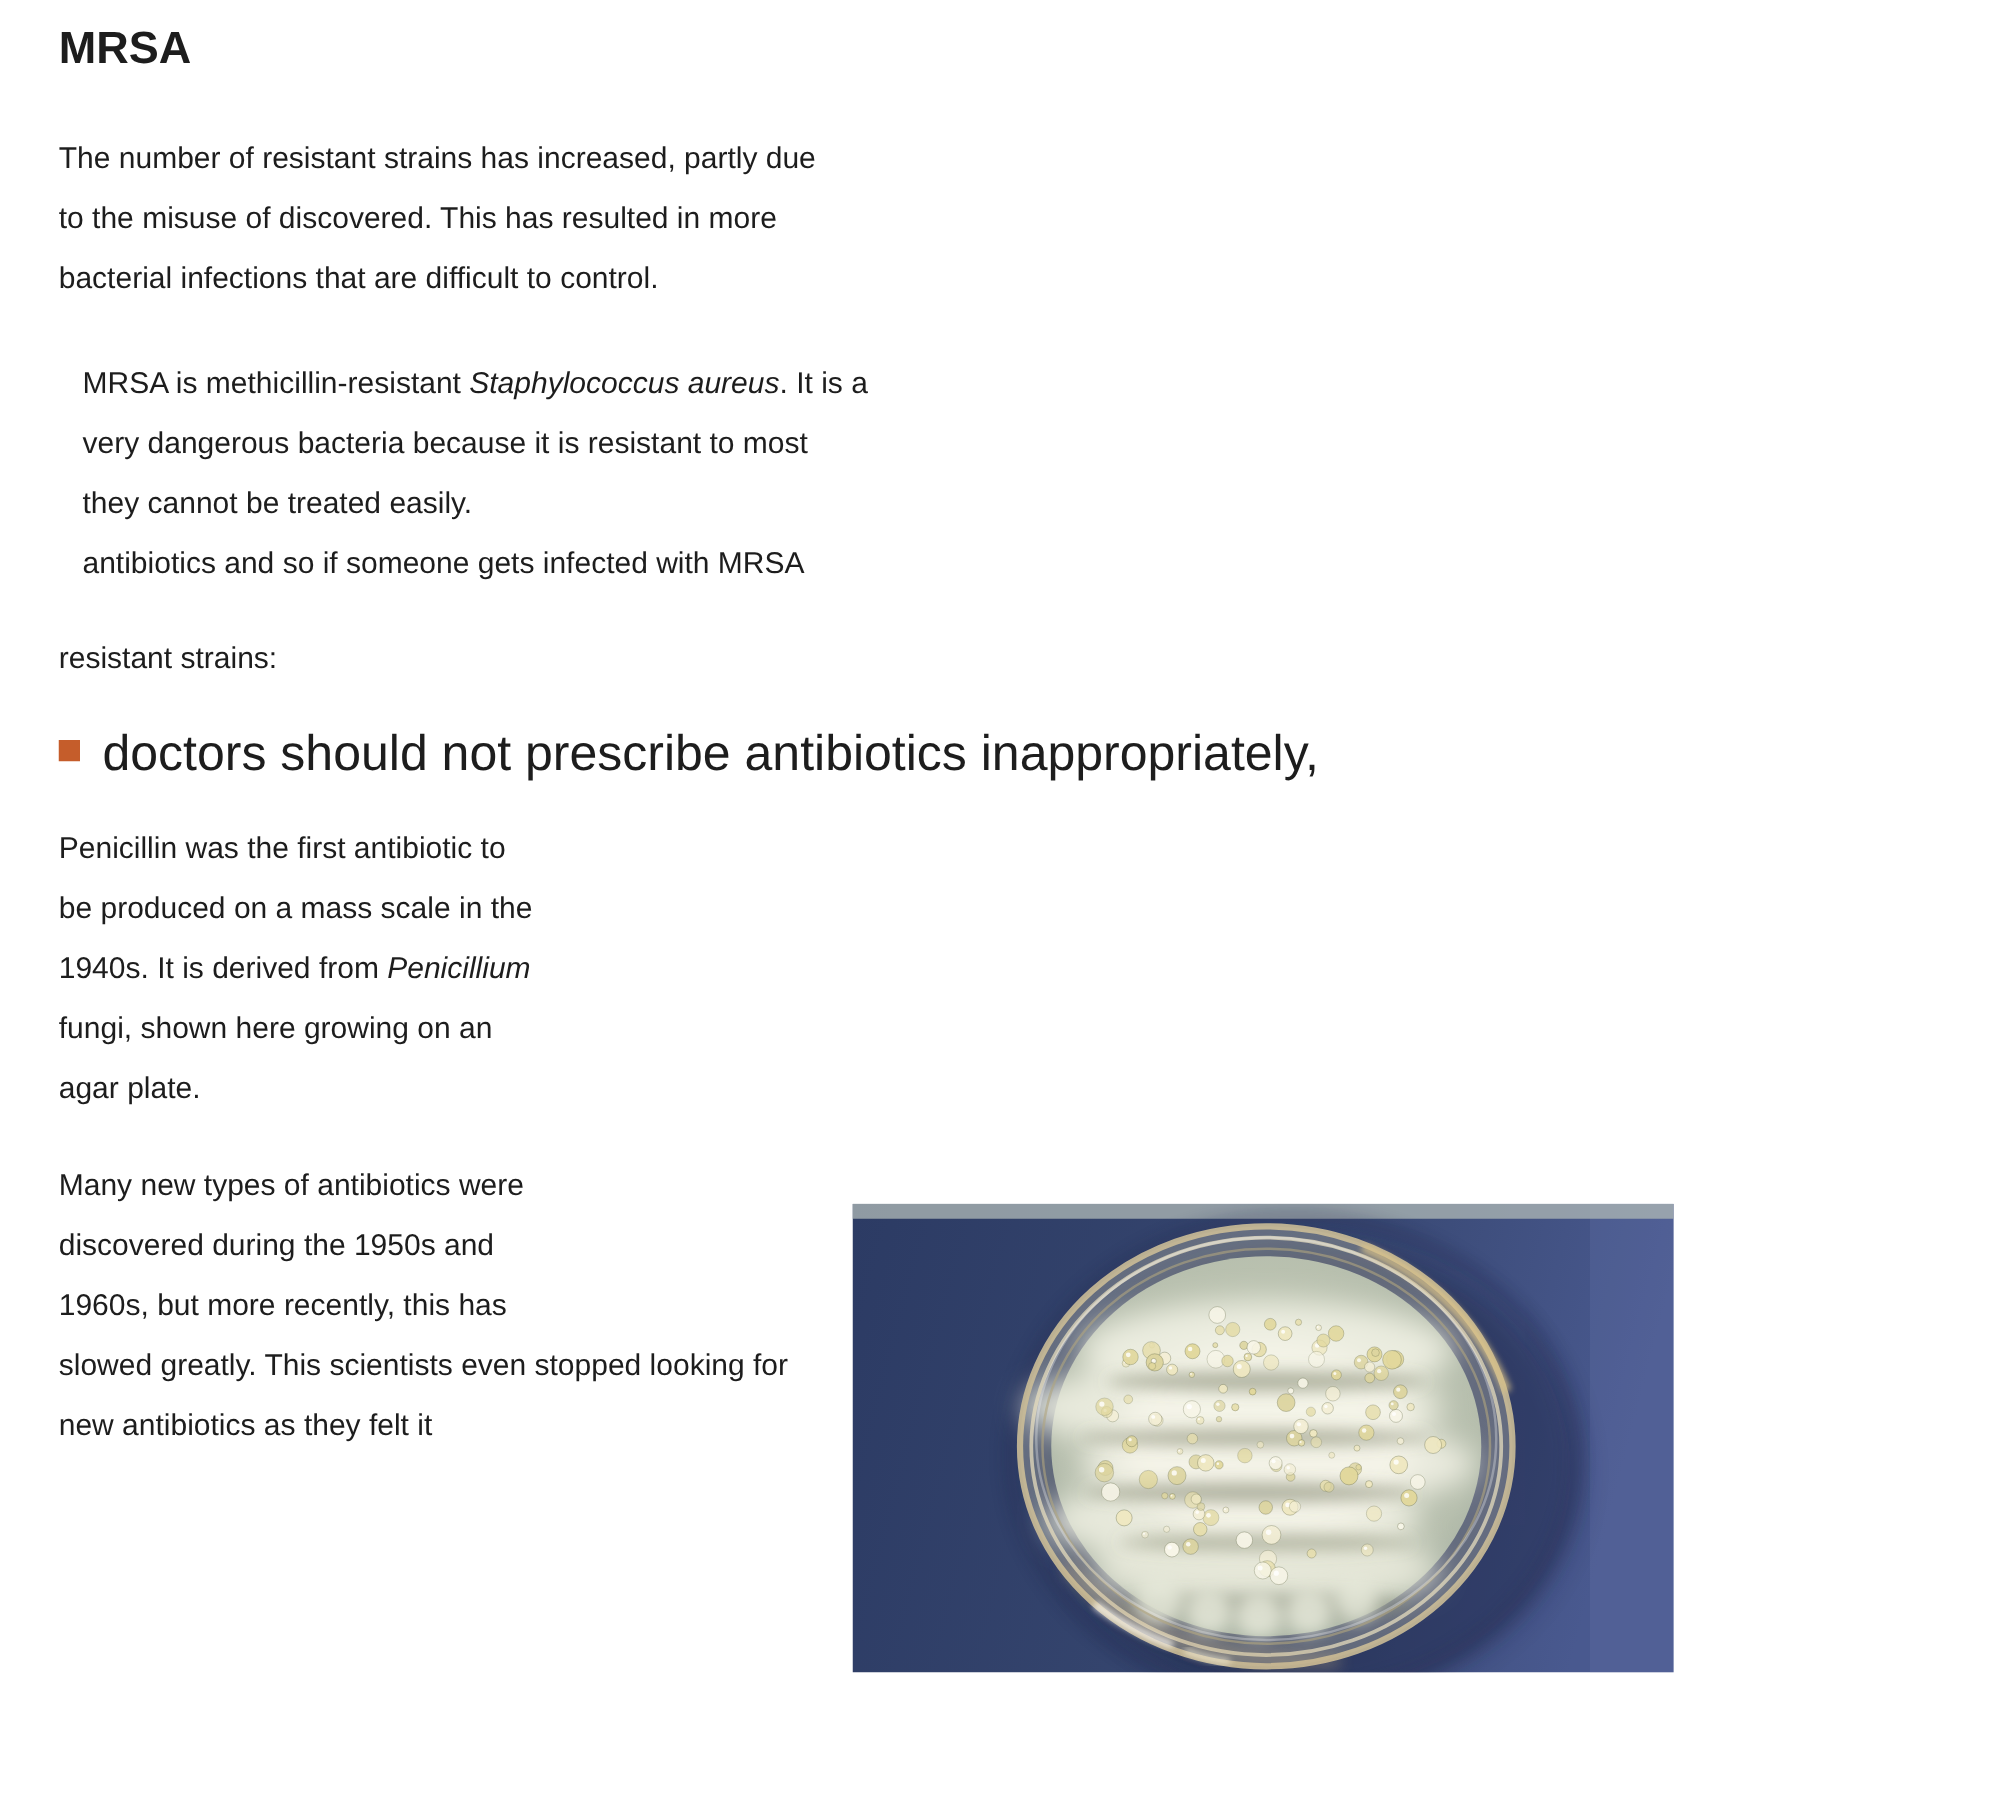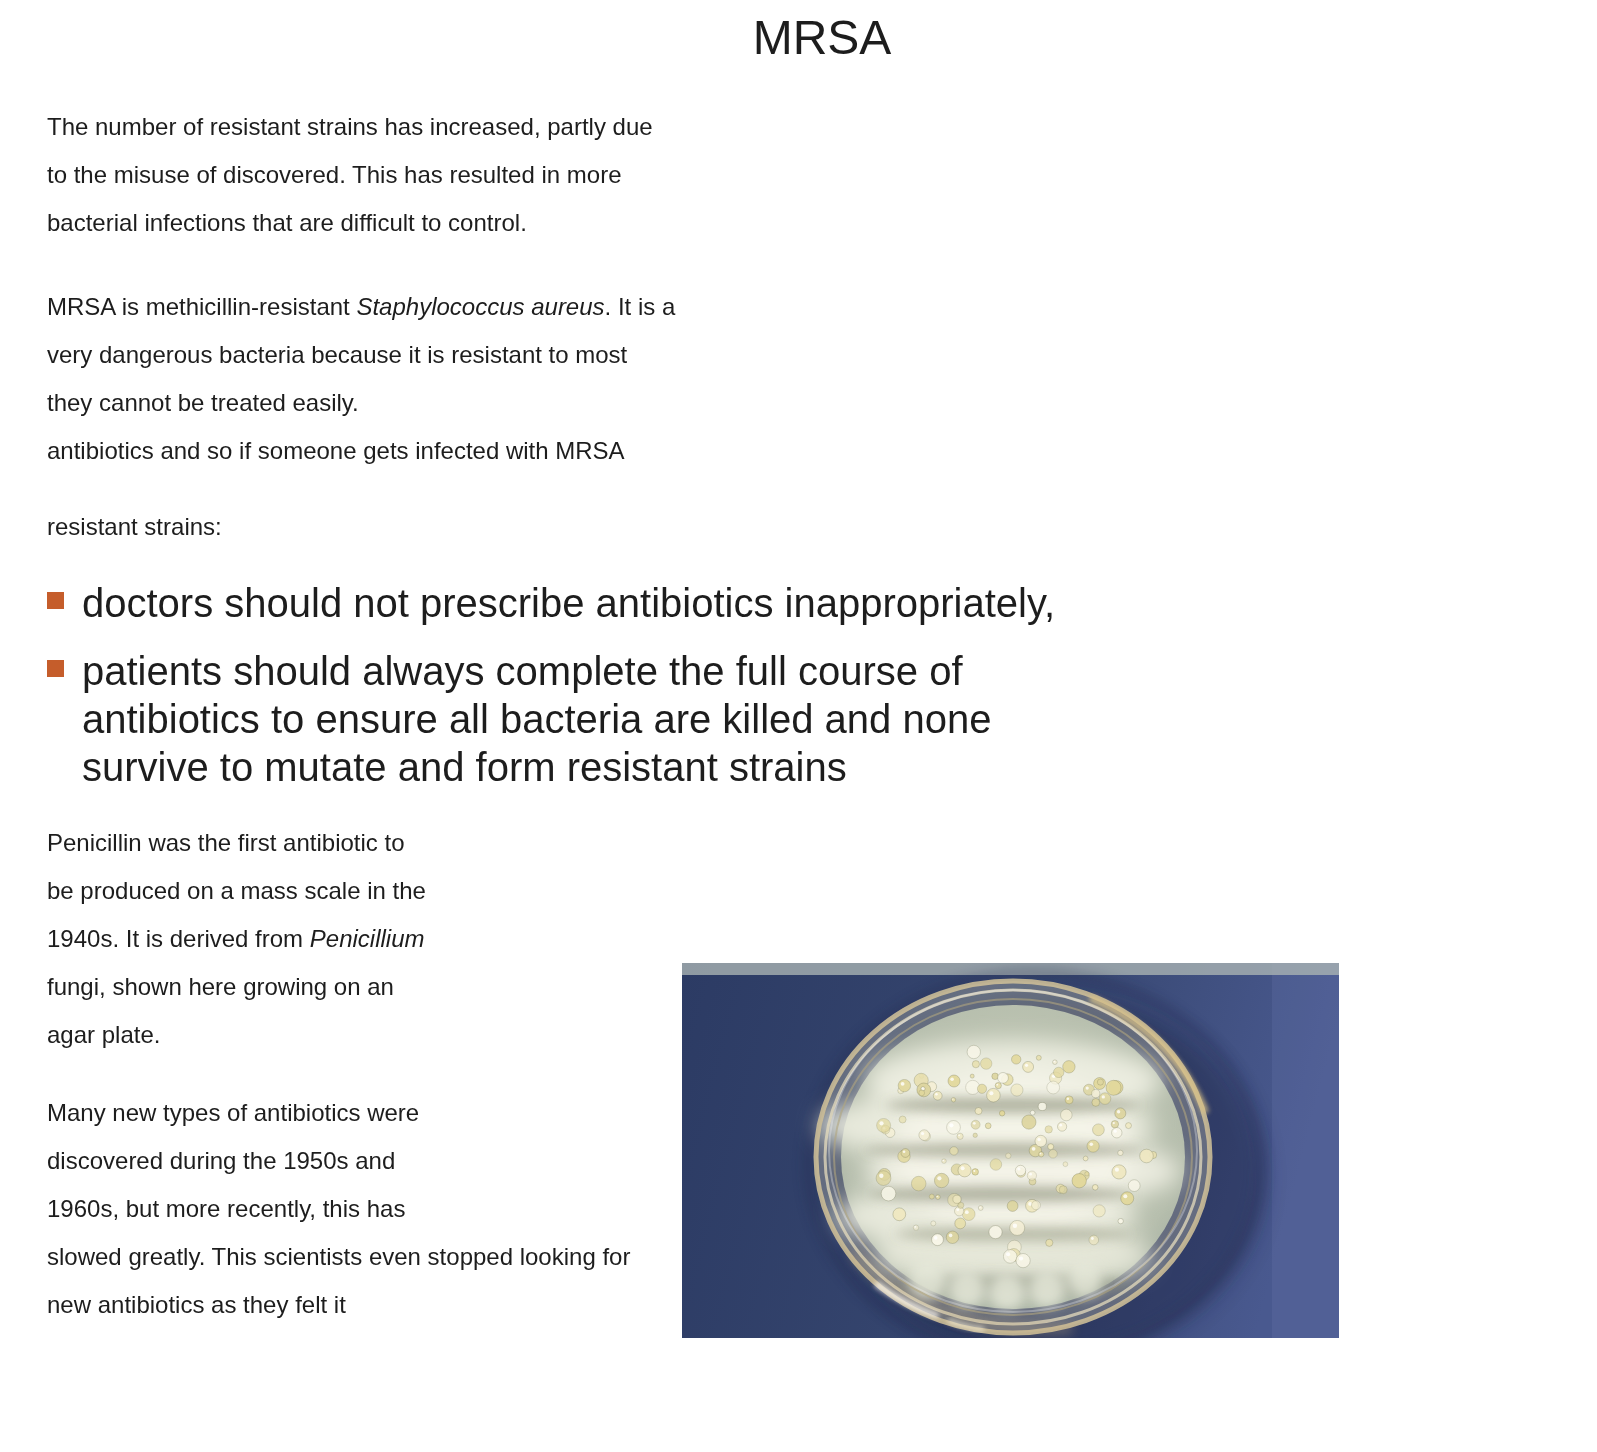--- a/index.html
+++ b/index.html
@@ -12,39 +12,38 @@
     width: 1597px;
     height: 1452px;
     overflow: hidden;
     box-sizing: border-box;
     padding: 14px 0 0 47px;
     background: #ffffff;
     font-family: "Liberation Sans", "DejaVu Sans", sans-serif;
     color: #1d1d1d;
   }
   .page-title {
-    font-size: 48px;
+    font-size: 36px;
     line-height: 48px;
-    font-weight: 400;
+    font-weight: 700;
     margin: 0;
     color: #1d1d1d;
-    text-align: center;
   }
   .para {
     margin: 0;
   }
   .para .line {
     font-size: 24px;
     line-height: 48px;
     height: 48px;
     white-space: nowrap;
   }
   .para em { font-style: italic; }
   .mt-41 { margin-top: 41px; }
-  .mt-36 { margin-top: 36px; }
+  .mt-36 { margin-top: 36px; margin-left: 19px; }
   .mt-30 { margin-top: 30px; }
   .mt-28 { margin-top: 28px; }
   .prevention-list {
     margin: 28px 0 0 0;
     padding: 0;
   }
   .list-item {
     position: relative;
     padding-left: 35px;
     margin-top: 20px;
@@ -95,26 +94,20 @@
   </div>
 
   <div class="para mt-28">
     <div class="line">resistant strains:</div>
   </div>
 
   <div class="prevention-list">
     <div class="list-item">
       <span class="bullet"></span>
       <div class="line">doctors should not prescribe antibiotics inappropriately,</div>
-    </div>
-    <div class="list-item">
-      <span class="bullet"></span>
-      <div class="line">patients should always complete the full course of</div>
-      <div class="line">antibiotics to ensure all bacteria are killed and none</div>
-      <div class="line">survive to mutate and form resistant strains</div>
     </div>
   </div>
 
   <div class="para mt-28">
     <div class="line">Penicillin was the first antibiotic to</div>
     <div class="line">be produced on a mass scale in the</div>
     <div class="line"><span>1940s. It is derived from </span><em>Penicillium</em><span></span></div>
     <div class="line">fungi, shown here growing on an</div>
     <div class="line">agar plate.</div>
   </div>

